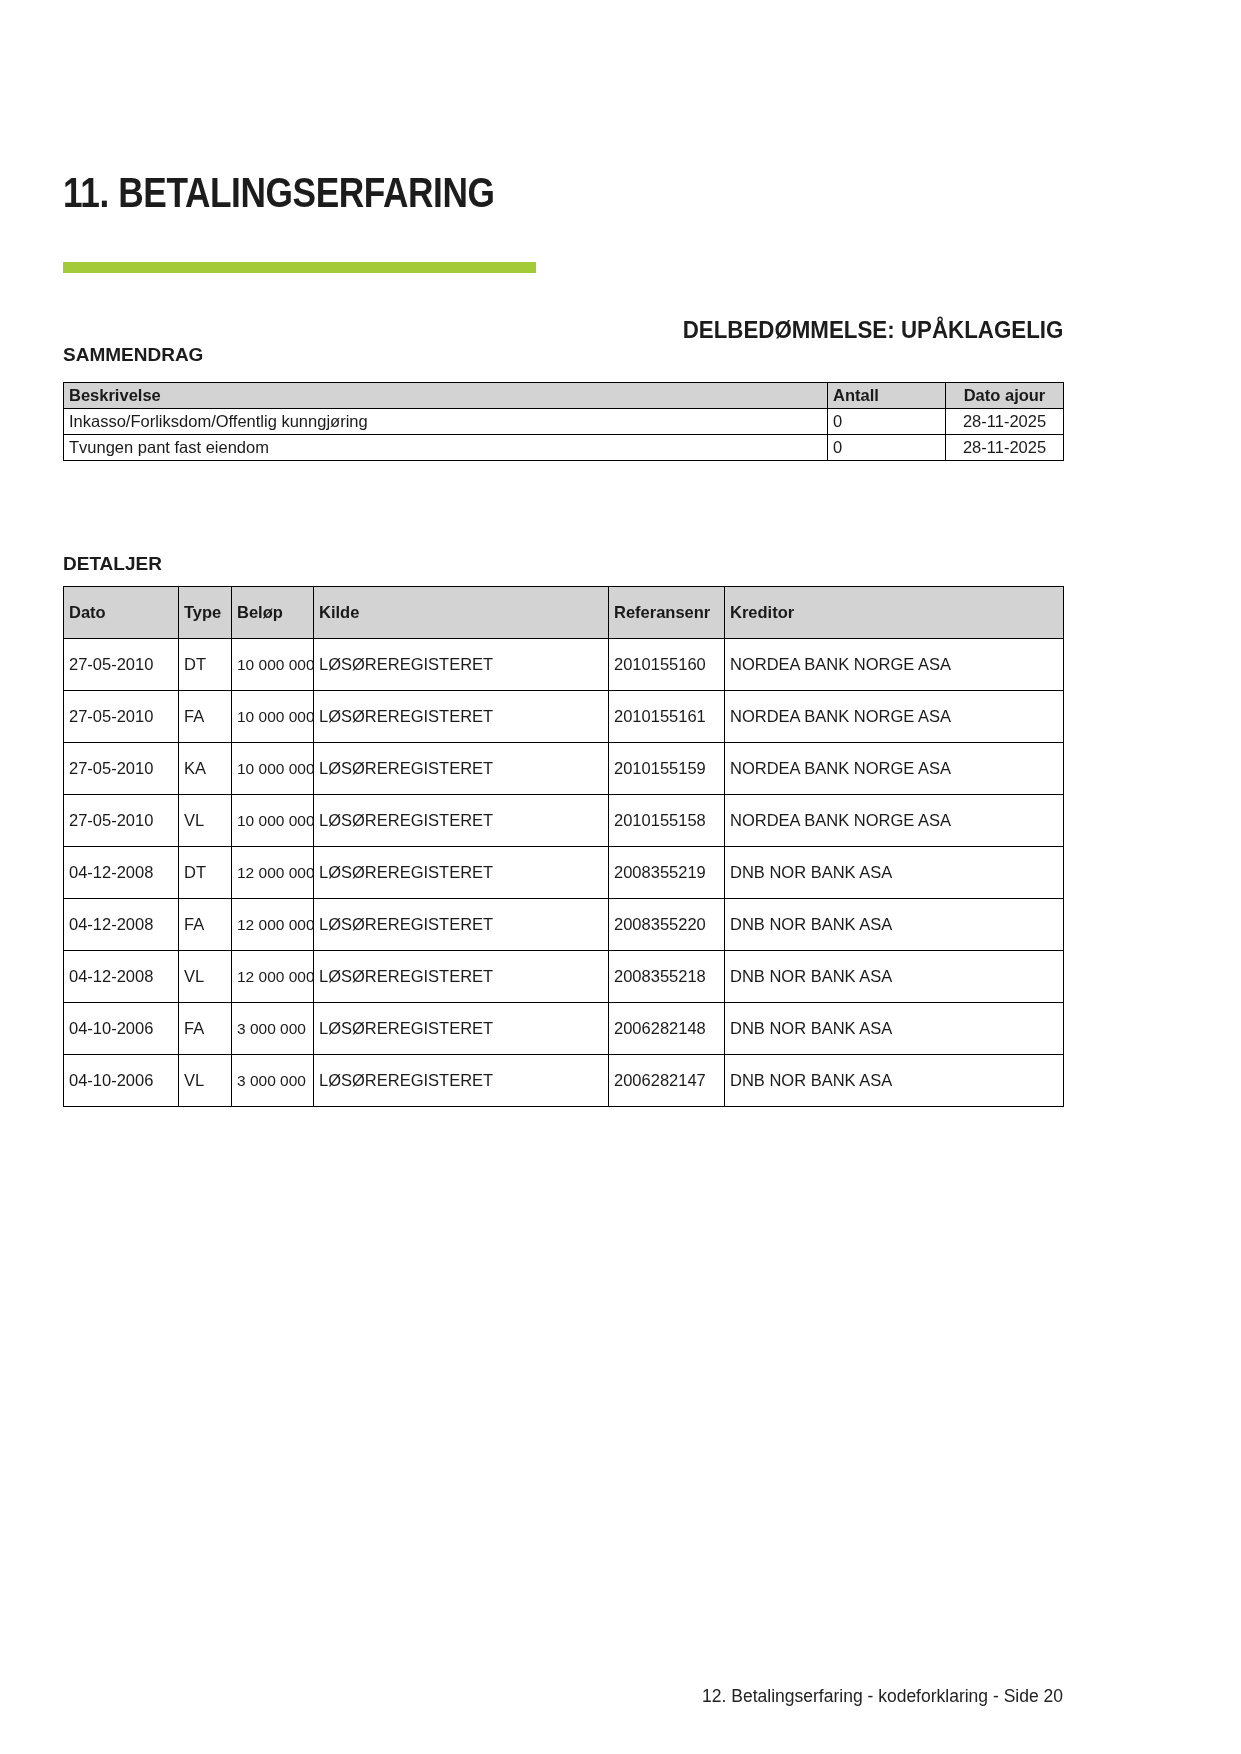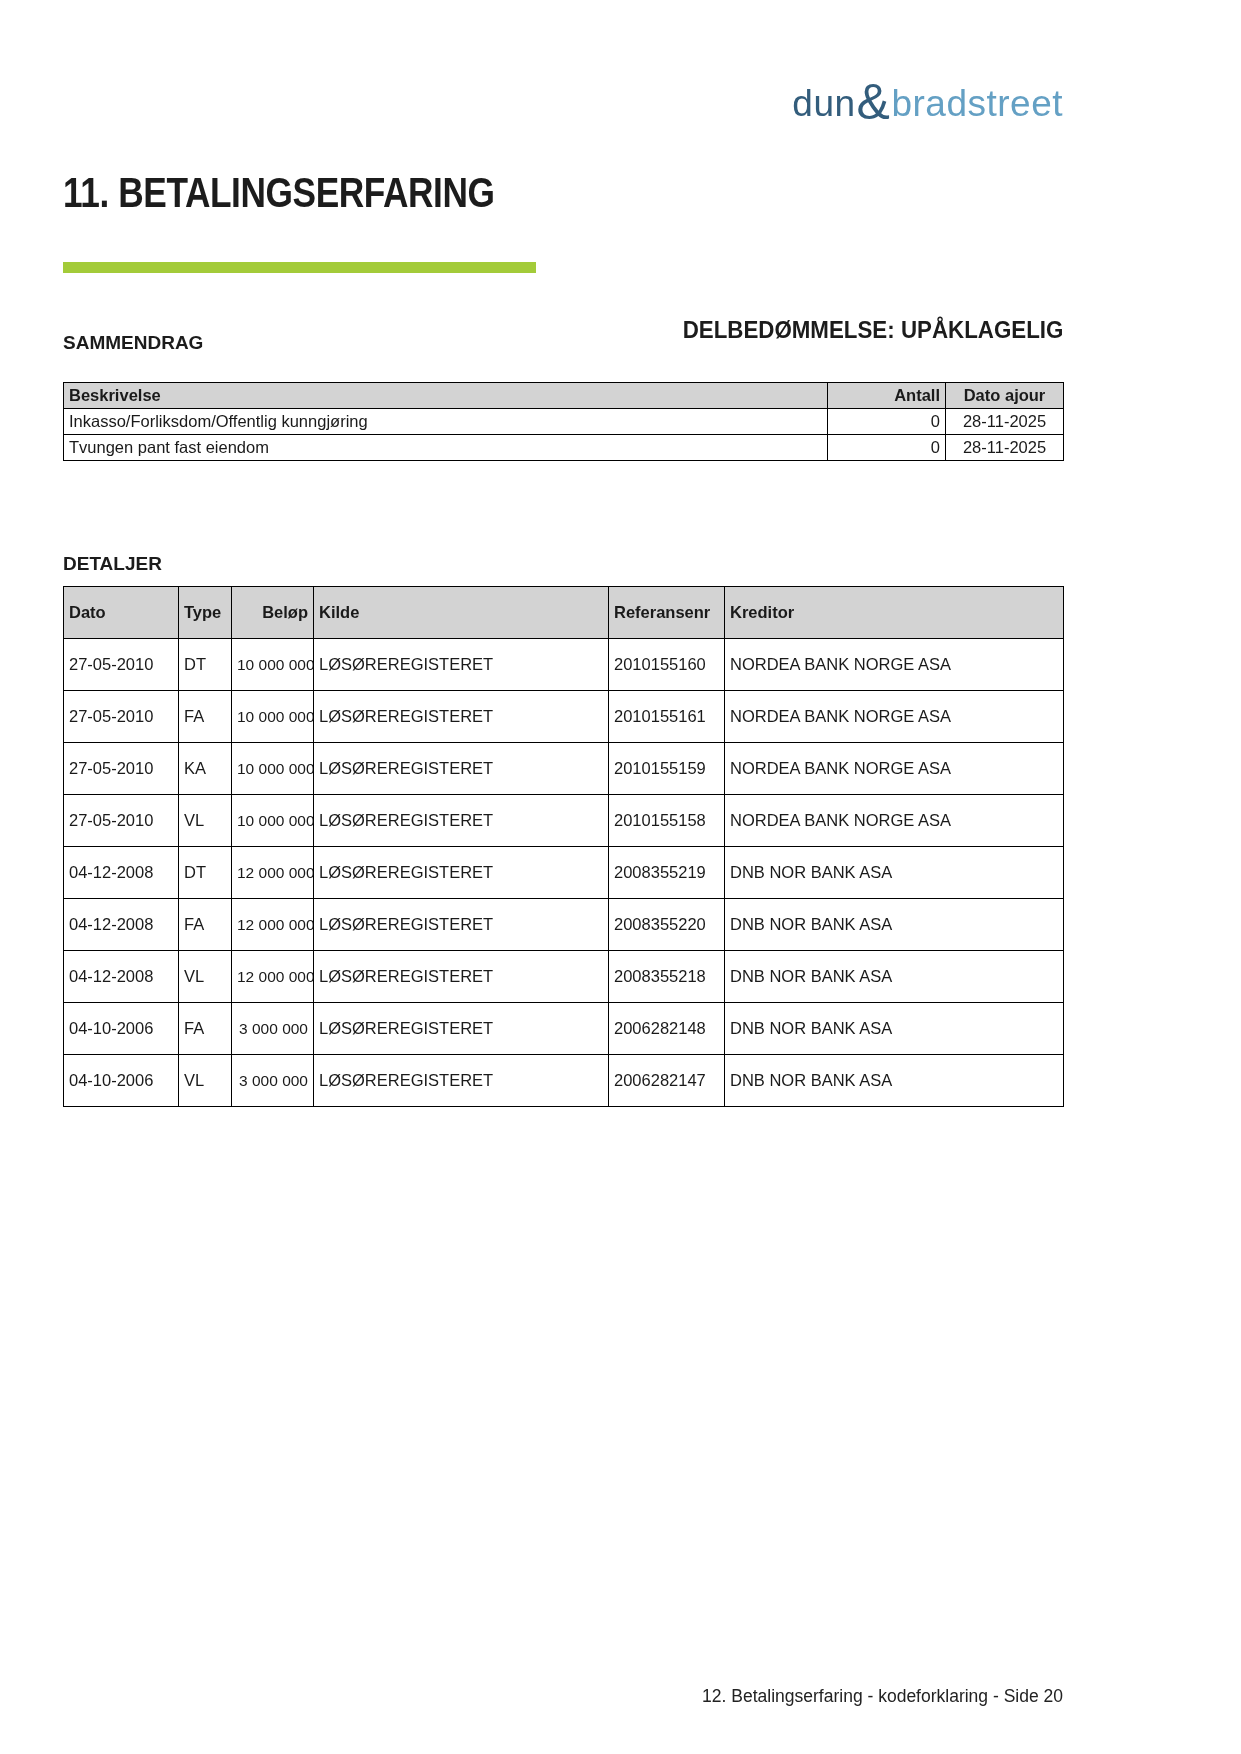--- a/index.html
+++ b/index.html
@@ -41,60 +41,55 @@
     position:absolute; top:316px; right:178px;
     font-size:24px; font-weight:700; color:#1c1c1c;
     white-space:nowrap;
     transform:scaleX(0.93); transform-origin:right center;
   }
 
   .section-label {
     position:absolute; left:63px;
     font-size:19px; font-weight:700; color:#1c1c1c;
   }
-  .label-sammendrag { top:332px; }
+  .label-sammendrag { top:344px; }
   .label-detaljer   { top:553px; }
 
   
   table {
     border-collapse:collapse;
     table-layout:fixed;
     width:1000px;
     font-size:16.5px;
     color:#1a1a1a;
   }
   .summary-table { position:absolute; left:63px; top:382px; }
   .details-table { position:absolute; left:63px; top:586px; }
   th, td { border:1.5px solid #000; padding:3px 5px; overflow:hidden; white-space:nowrap; }
   th {
     background:#d3d3d3;
     font-weight:700; text-align:left;
   }
   .summary-table th, .summary-table td { height:22px; }
   .details-table th, .details-table td { height:32px; padding:16px 5px; }
-  .al-right  { text-align:right; }
+  .al-right  { text-align:left; }
   .al-center { text-align:center; }
   .amount { font-size:15.5px; }
 
   
   .footer {
     position:absolute; top:1686px; right:178px;
     font-size:17.5px; color:#222;
   }
 </style>
 </head>
 <body>
 
 <div class="page">
 
-  <div class="logo">
-    <span class="dun">dun</span>
-    <span class="amp">&amp;</span>
-    <span class="brad">bradstreet</span>
-  </div>
 
   <h1 class="title">11. BETALINGSERFARING</h1>
   <div class="green-bar"></div>
 
   <div class="assessment">DELBEDØMMELSE: UPÅKLAGELIG</div>
 
   <div class="section-label label-sammendrag">SAMMENDRAG</div>
 
   <table class="summary-table">
     <colgroup>

